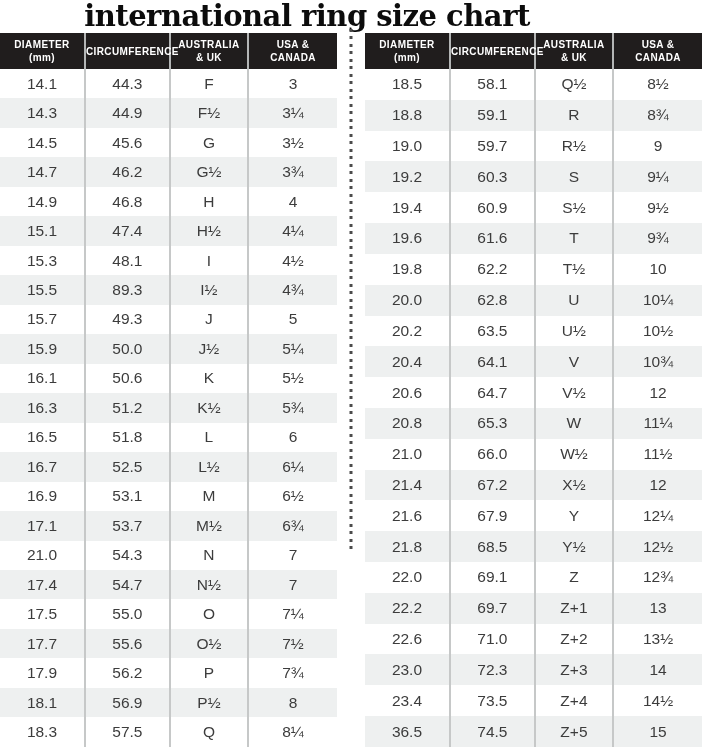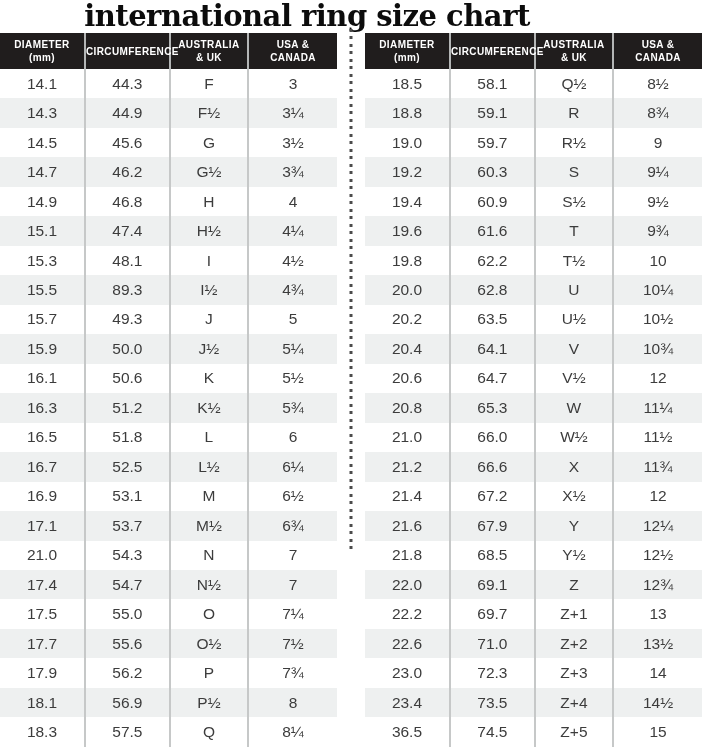--- a/index.html
+++ b/index.html
@@ -343,26 +343,20 @@
             <td>W</td>
             <td>11¼</td>
           </tr>
           <tr>
             <td>21.0</td>
             <td>66.0</td>
             <td>W½</td>
             <td>11½</td>
           </tr>
           <tr>
-            <td>21.2</td>
-            <td>66.6</td>
-            <td>X</td>
-            <td>11¾</td>
-          </tr>
-          <tr>
             <td>21.4</td>
             <td>67.2</td>
             <td>X½</td>
             <td>12</td>
           </tr>
           <tr>
             <td>21.6</td>
             <td>67.9</td>
             <td>Y</td>
             <td>12¼</td>

